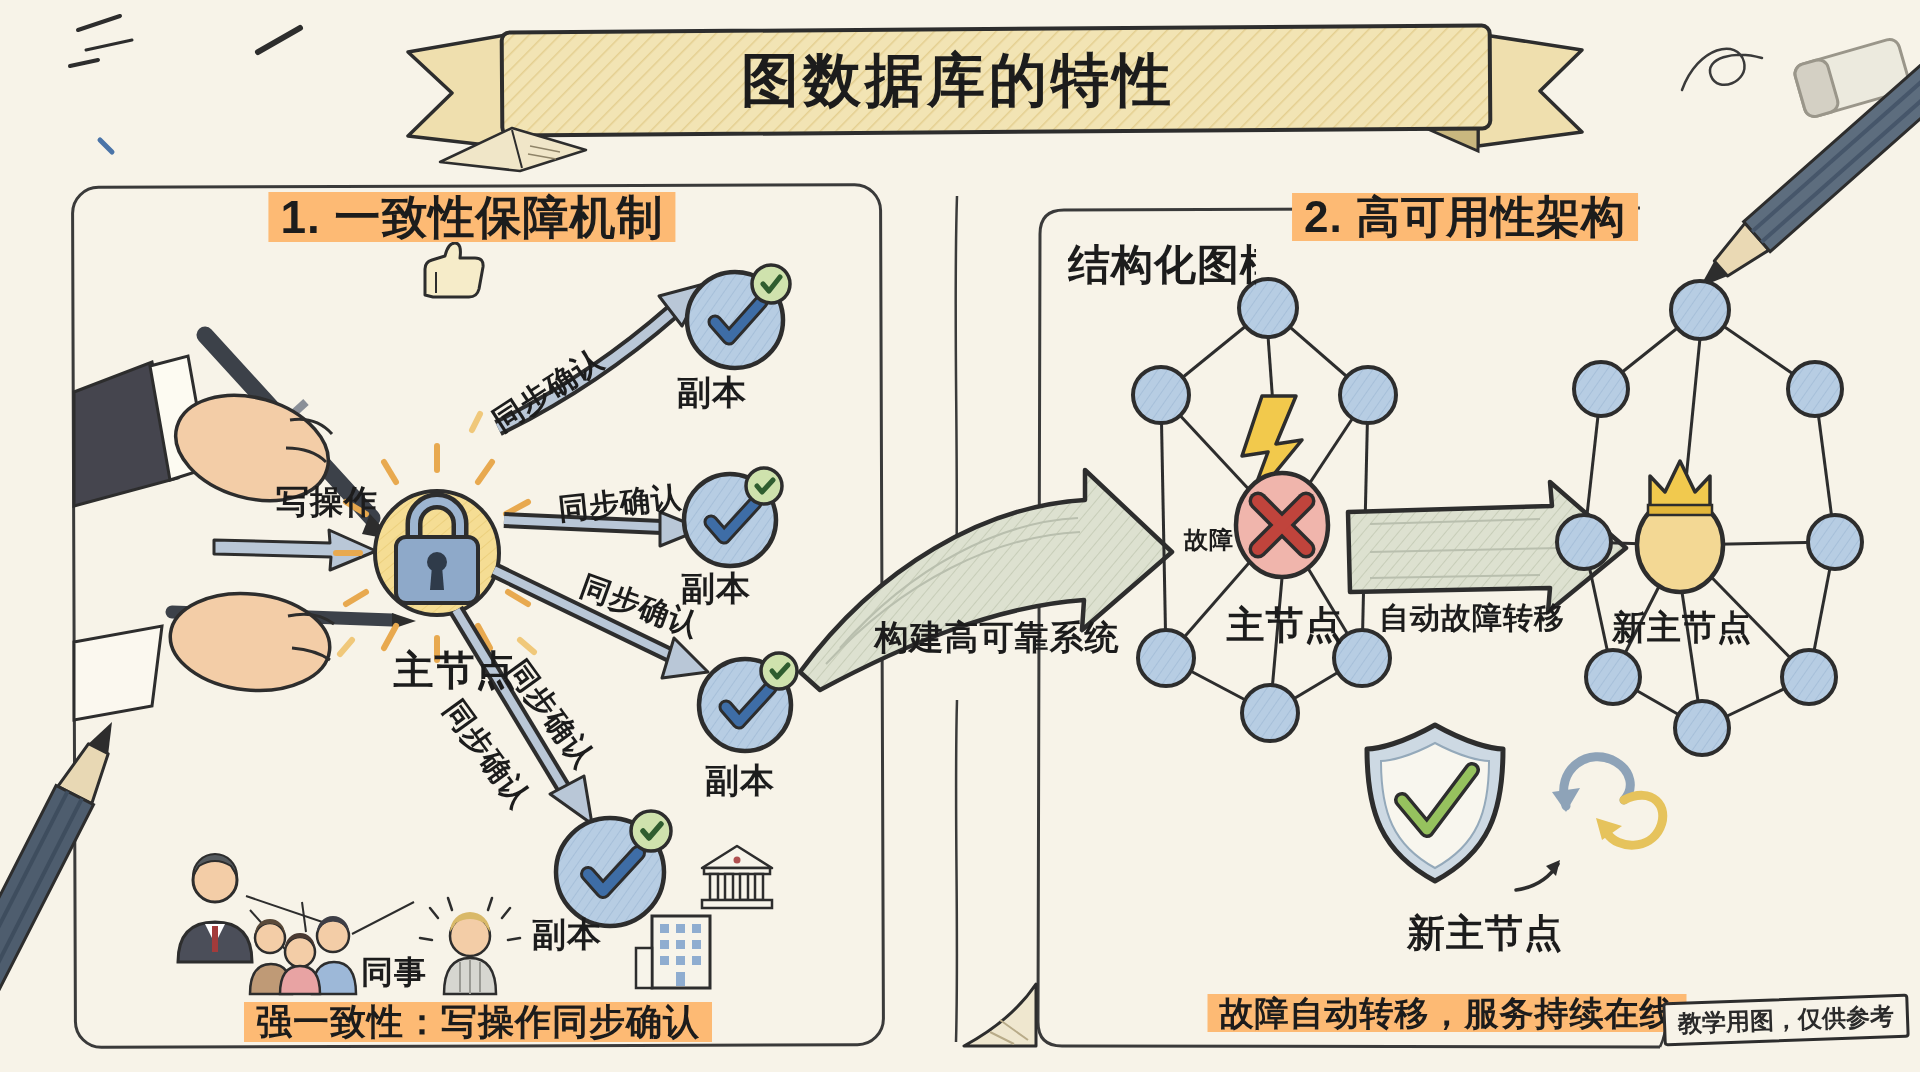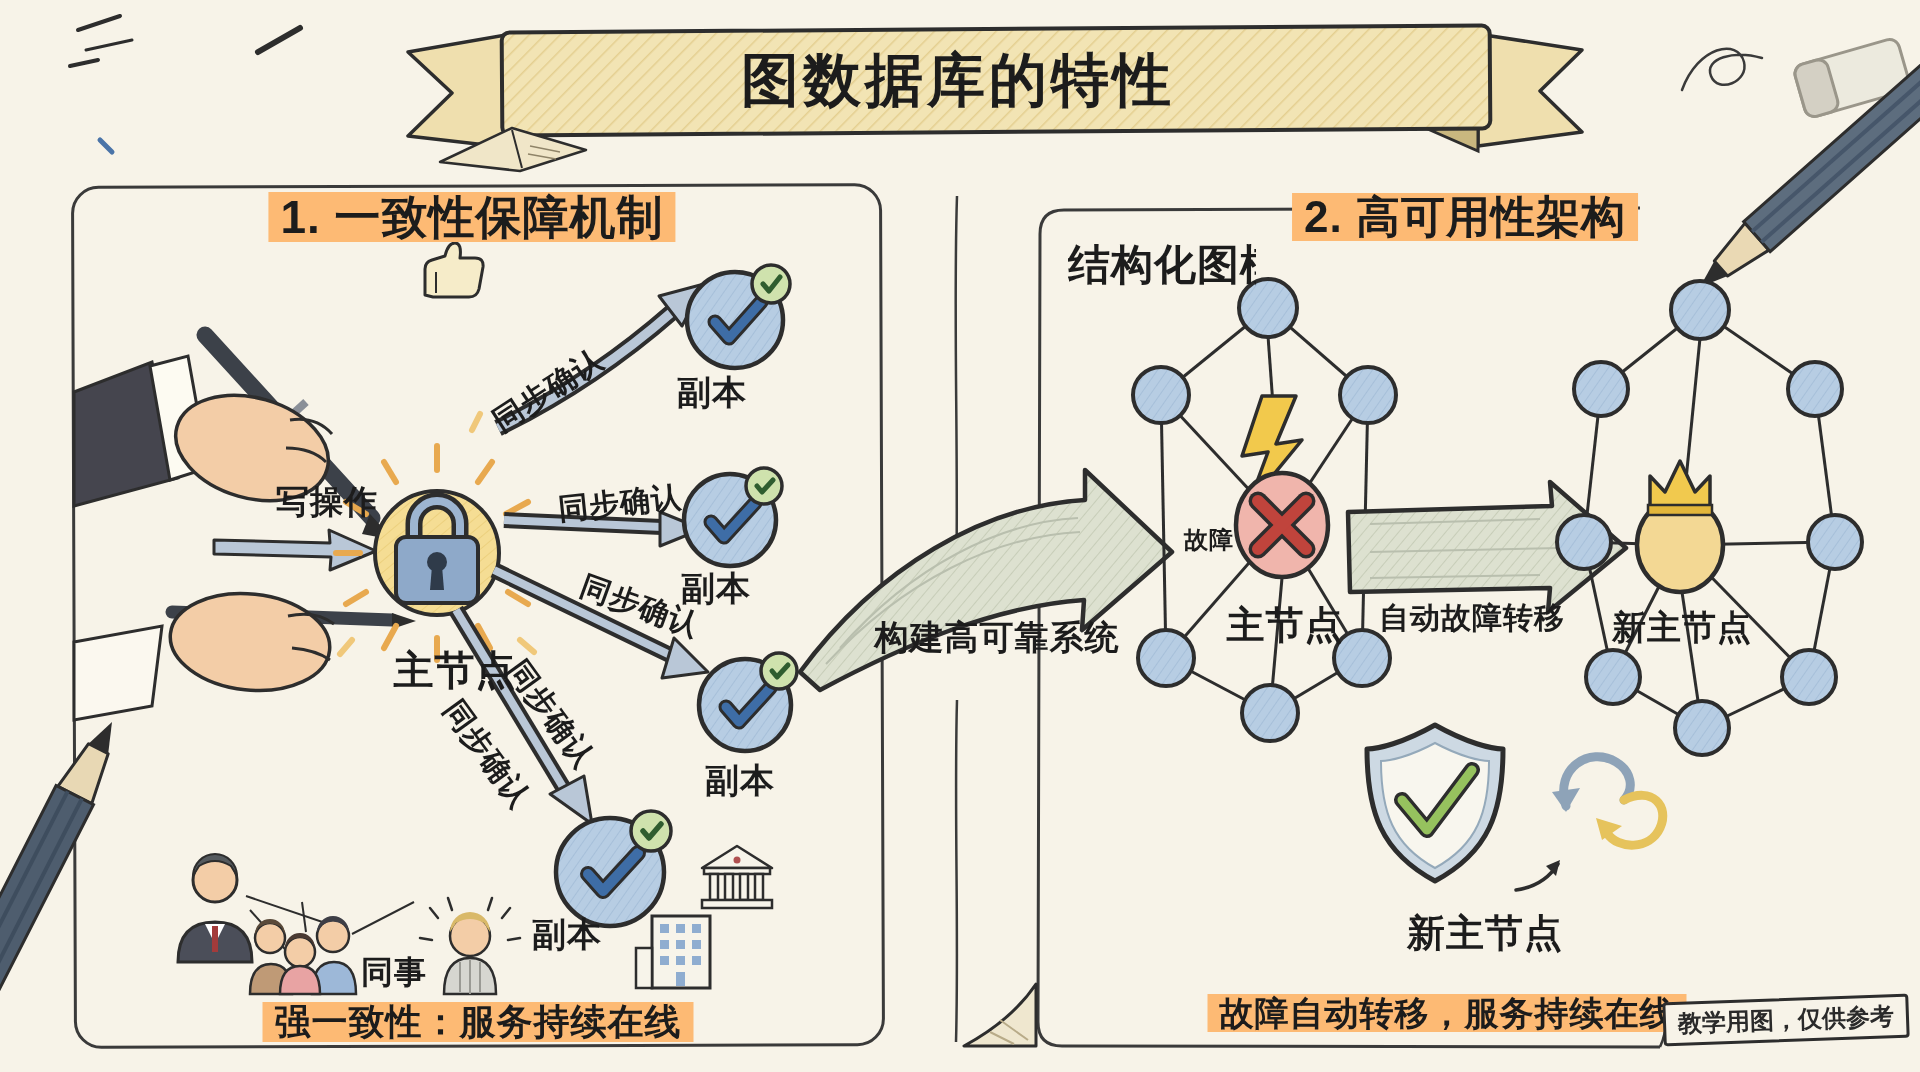--- a/index.html
+++ b/index.html
@@ -397,21 +397,21 @@
 <div class="lbl" style="left:551px;top:714px;font-size:30px;transform:translate(-50%,-50%) rotate(54deg);">同步确认</div>
 <div class="lbl" style="left:487px;top:754px;font-size:30px;transform:translate(-50%,-50%) rotate(54deg);">同步确认</div>
 
 <div class="lbl" style="left:712px;top:392px;font-size:34px;">副本</div>
 <div class="lbl" style="left:716px;top:588px;font-size:34px;">副本</div>
 <div class="lbl" style="left:740px;top:780px;font-size:34px;">副本</div>
 <div class="lbl" style="left:567px;top:934px;font-size:34px;">副本</div>
 
 <div class="lbl" style="left:394px;top:972px;font-size:32px;">同事</div>
 
-<div class="lbl mask" style="left:478px;top:1022px;font-size:36px;">强一致性：服务持续在线</div>
+<div class="lbl mask" style="left:478px;top:1022px;font-size:36px;">强一致性：写操作同步确认</div>
 
 <div class="lbl" style="left:997px;top:637px;font-size:34px;">构建高可靠系统</div>
 
 <div class="lbl" style="left:1209px;top:540px;font-size:24px;">故障</div>
 <div class="lbl" style="left:1285px;top:625px;font-size:38px;">主节点</div>
 <div class="lbl" style="left:1472px;top:618px;font-size:30px;">自动故障转移</div>
 <div class="lbl" style="left:1682px;top:627px;font-size:34px;">新主节点</div>
 <div class="lbl" style="left:1485px;top:933px;font-size:38px;">新主节点</div>
 
 <div class="lbl mask" style="left:1447px;top:1013px;font-size:34px;">故障自动转移，服务持续在线</div>

